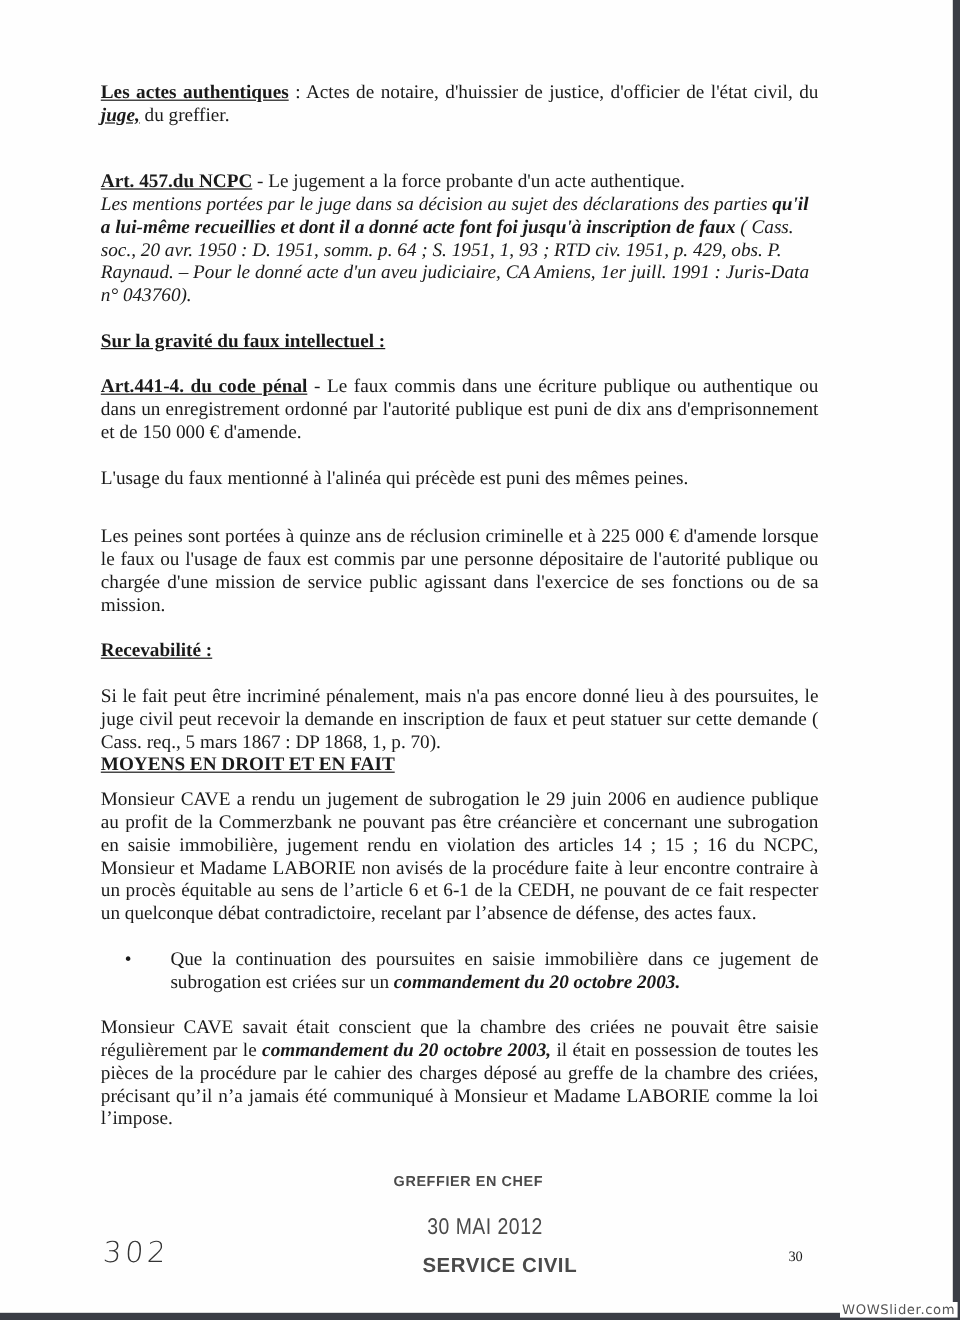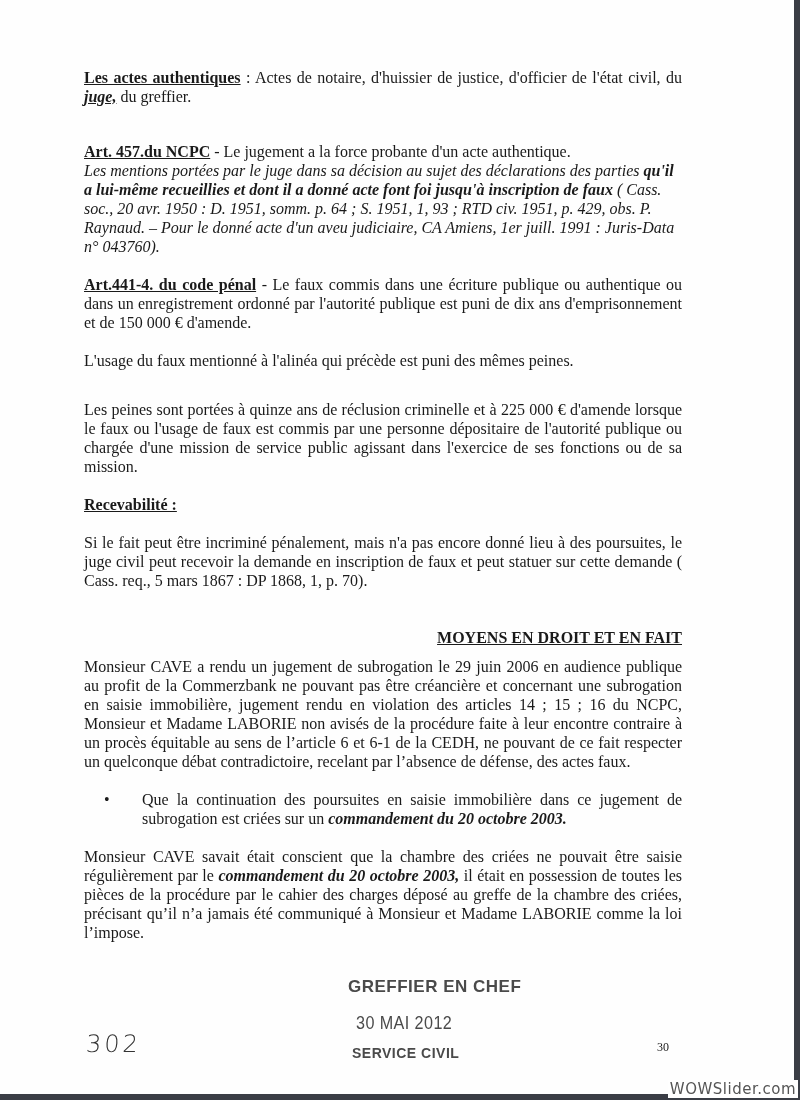--- a/index.html
+++ b/index.html
@@ -32,73 +32,76 @@
     font-weight:bold; color:#4a4a4a; letter-spacing:0.5px;
   }
   .hand {
     position:absolute; left:86px; top:1030px;
     font-family:"DejaVu Sans", sans-serif; font-size:24px; color:#333;
     letter-spacing:3px; font-weight:300; transform:skewX(-4deg);
   }
   .pnum { position:absolute; left:657px; top:1040px; font-size:12px; }
   .wm {
     position:absolute; right:2px; bottom:2px; font-family:"DejaVu Sans",sans-serif;
-    font-size:15px; color:#555; background:#fff; padding:0 2px; letter-spacing:0.5px;
+    font-size:11px; color:#555; background:#fff; padding:0 2px; letter-spacing:0.5px;
   }
 </style>
 </head>
 <body>
 
 <div class="page">
   <div class="content">
 
     <p>
       <span class="u">Les actes authentiques</span><span> : Actes de notaire, d'huissier de justice, d'officier de l'état civil, du </span><span class="bi" style="text-decoration:underline">juge,</span><span> du greffier.</span>
     </p>
 
     <p style="margin-top:36px">
       <span class="u">Art. 457.du NCPC</span><span> - Le jugement a la force probante d'un acte authentique.</span>
     </p>
 
     <p class="it" style="text-align:left">
       <span>Les mentions portées par le juge dans sa décision au sujet des déclarations des parties </span><span class="bi">qu'il a lui-même recueillies et dont il a donné acte font foi jusqu'à inscription de faux</span><span> ( Cass. soc., 20 avr. 1950 : D. 1951, somm. p. 64 ; S. 1951, 1, 93 ; RTD civ. 1951, p. 429, obs. P. Raynaud. – Pour le donné acte d'un aveu judiciaire,  CA Amiens, 1er juill. 1991 : Juris-Data n° 043760).</span>
     </p>
 
+    <p style="margin-top:19px">
+      <span class="u">Sur la gravité du faux intellectuel :</span>
+    </p>
 
     <p style="margin-top:19px">
       <span class="u">Art.441-4. du code pénal</span><span> - Le faux commis dans une écriture publique ou authentique ou dans un enregistrement ordonné par l'autorité publique est puni de dix ans d'emprisonnement et de 150 000 € d'amende.</span>
     </p>
 
     <p style="margin-top:19px">L'usage du faux mentionné à l'alinéa qui précède est puni des mêmes peines.</p>
 
     <p style="margin-top:30px">Les peines sont portées à quinze ans de réclusion criminelle et à 225 000 € d'amende lorsque le faux ou l'usage de faux est commis par une personne dépositaire de l'autorité publique ou chargée d'une mission de service public agissant dans l'exercice de ses fonctions ou de sa mission.</p>
 
     <p style="margin-top:19px">
       <span class="u">Recevabilité :</span>
     </p>
 
     <p style="margin-top:19px">Si le fait peut être incriminé pénalement, mais n'a pas encore donné lieu à des poursuites, le juge civil peut recevoir la demande en inscription de faux et peut statuer sur cette demande ( Cass. req., 5 mars 1867 : DP 1868, 1, p. 70).</p>
 
-    <p class="center-title" style="margin-top:38px; text-align:right">MOYENS EN DROIT ET EN FAIT</p>
+    <p class="center-title" style="text-align:left">MOYENS EN DROIT ET EN FAIT</p>
 
     <p style="margin-top:10px">Monsieur CAVE a rendu un jugement de subrogation le 29 juin 2006 en audience publique au profit de la Commerzbank ne pouvant pas être créancière et concernant une subrogation en saisie immobilière, jugement rendu en violation des articles 14 ; 15 ; 16 du NCPC, Monsieur et Madame LABORIE non avisés de la procédure faite à leur encontre contraire à un procès équitable au sens de l’article 6 et 6-1 de la CEDH, ne pouvant de ce fait respecter un quelconque débat contradictoire, recelant par l’absence de défense, des actes faux.</p>
 
     <div class="bullet" style="margin-top:19px">
       <span class="dot">•</span>
       <p class="txt">
         <span>Que la continuation des poursuites en saisie immobilière dans ce jugement de subrogation est criées sur un </span><span class="bi">commandement du 20 octobre 2003.</span>
       </p>
     </div>
 
     <p style="margin-top:19px">
       <span>Monsieur CAVE savait était conscient que la chambre des criées ne pouvait être saisie régulièrement par le </span><span class="bi">commandement du 20 octobre 2003,</span><span> il était en possession de toutes les pièces de la procédure par le cahier des charges déposé au greffe de la chambre des criées, précisant qu’il n’a jamais été communiqué à Monsieur et Madame LABORIE comme la loi l’impose.</span>
     </p>
   </div>
 
-  <div class="stamp" style="left:348px; top:977px; font-size:17px;">GREFFIER EN CHEF</div>
+  <div class="stamp" style="left:328px; top:977px; font-size:12px;">GREFFIER EN CHEF</div>
   <div class="stamp" style="left:356px; top:1012px; font-size:19px; font-weight:normal; transform:scaleX(0.85); transform-origin:left;">30 MAI 2012</div>
-  <div class="stamp" style="left:352px; top:1045px; font-size:14px;">SERVICE CIVIL</div>
+  <div class="stamp" style="left:352px; top:1045px; font-size:17px;">SERVICE CIVIL</div>
 
   <div class="hand">302</div>
   <div class="pnum">30</div>
 </div>
 
 <div class="wm">WOWSlider.com</div>
 
 </body></html>

